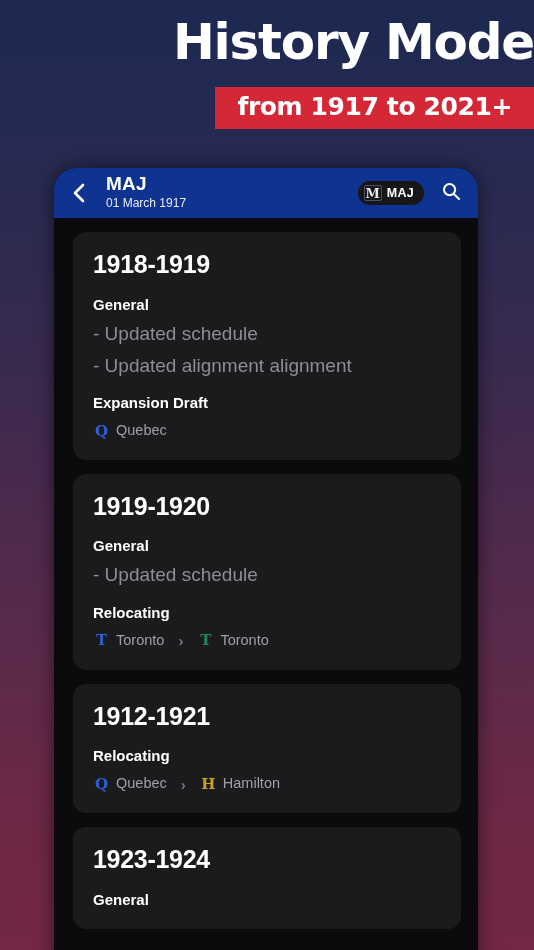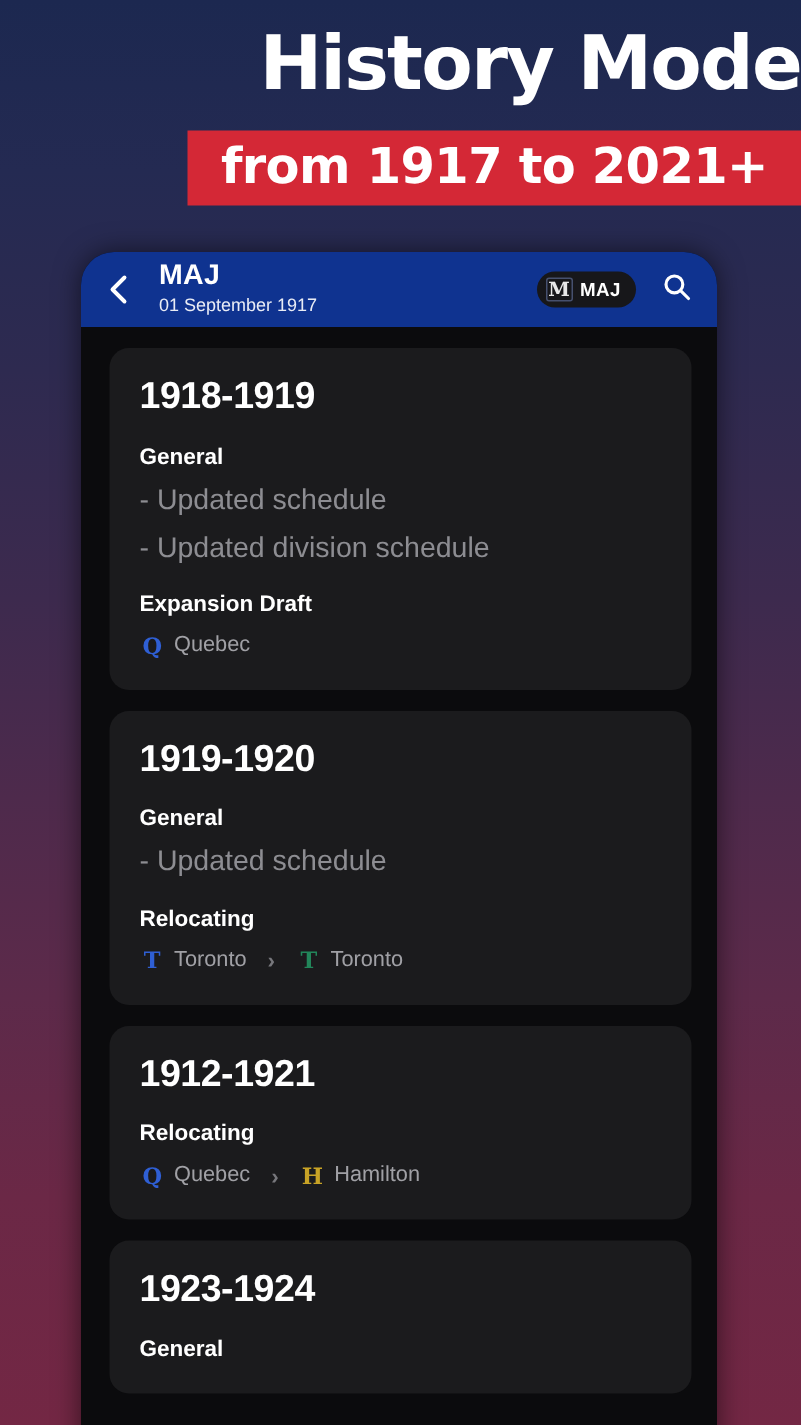--- a/index.html
+++ b/index.html
@@ -40,21 +40,21 @@
     letter-spacing: -1.2px;
     line-height: 1;
     margin-top: 17px;
   }
 
   .promo-banner {
     display: inline-block;
     background: #d42836;
     color: #ffffff;
     font-family: "DejaVu Sans", sans-serif;
-    font-size: 33px;
+    font-size: 25px;
     font-weight: bold;
     letter-spacing: -0.4px;
     padding: 6px 22px 8px 22px;
     margin-top: 20px;
     line-height: 1.1;
   }
 
   
   .phone {
     position: absolute;
@@ -230,21 +230,21 @@
     <div class="back-btn">
       <span>
         <svg width="16" height="22" viewBox="0 0 16 22" fill="none">
           <path d="M12 3 L4 11 L12 19" stroke="#ffffff" stroke-width="2.6" stroke-linecap="round" stroke-linejoin="round"></path>
         </svg>
       </span>
     </div>
 
     <div class="appbar-titles">
       <div class="appbar-title">MAJ</div>
-      <div class="appbar-subtitle">01 September 1917</div>
+      <div class="appbar-subtitle">01 March 1917</div>
     </div>
 
     <div class="team-pill">
       <span class="pill-logo">M</span>
       <span class="pill-label">MAJ</span>
     </div>
 
     <div class="search-btn">
       <span>
         <svg width="20" height="20" viewBox="0 0 20 20" fill="none">
@@ -256,21 +256,21 @@
   </div>
 
   <div class="content">
 
     <div class="card">
       <div class="card-season">1918-1919</div>
 
       <div class="section">
         <div class="section-title">General</div>
         <div class="bullet">- Updated schedule</div>
-        <div class="bullet">- Updated division schedule</div>
+        <div class="bullet">- Updated alignment alignment</div>
       </div>
 
       <div class="section">
         <div class="section-title">Expansion Draft</div>
         <div class="team-row">
           <div class="team-entry">
             <span class="team-logo" style="color: rgb(47, 95, 212);">Q</span>
             <span class="team-name">Quebec</span>
           </div>
         </div>

